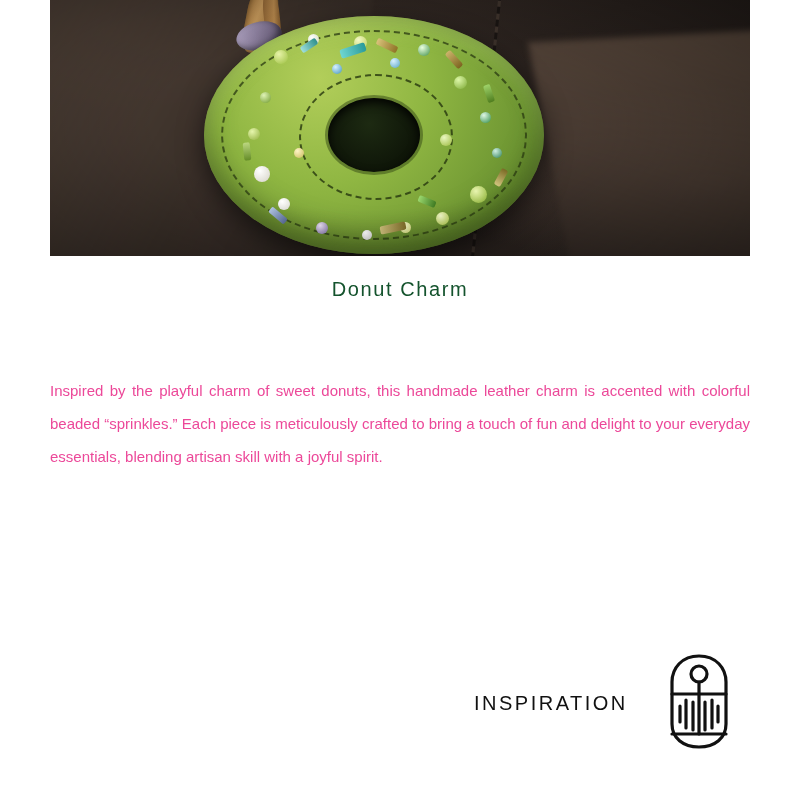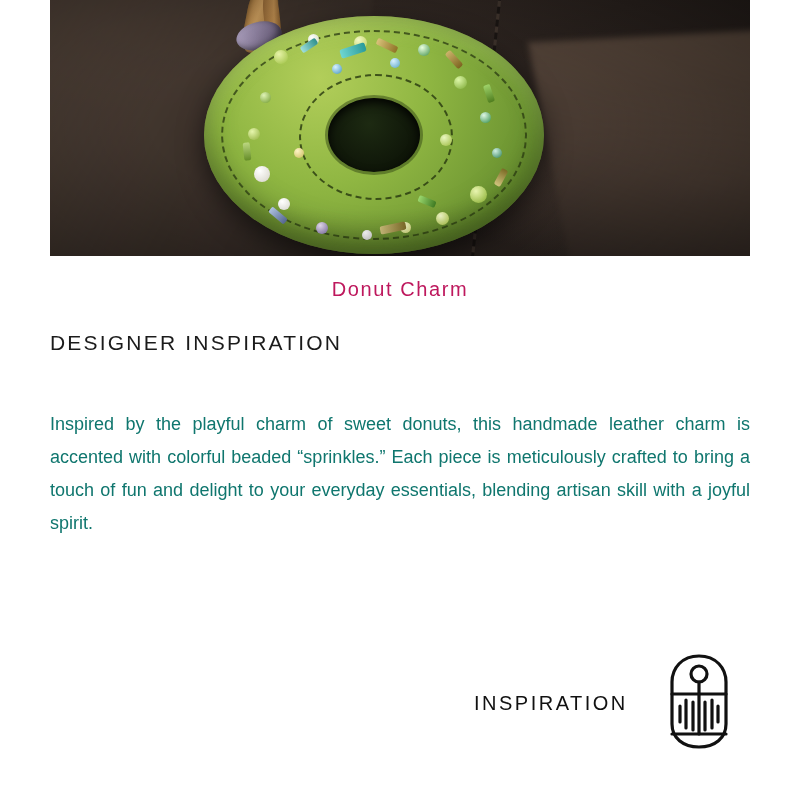--- a/index.html
+++ b/index.html
@@ -169,39 +169,39 @@
 
   
   .caption {
     position: absolute;
     left: 0;
     right: 0;
     top: 278px;
     text-align: center;
     font-size: 20px;
     letter-spacing: 1.6px;
-    color: #be185d;
+    color: #14532d;
   }
   .section-title {
     position: absolute;
     left: 50px;
     top: 331px;
     font-size: 21px;
     letter-spacing: 2.2px;
     color: #1b1b1b;
   }
   .body-copy {
     position: absolute;
     left: 50px;
-    top: 408px;
+    top: 374px;
     width: 700px;
-    font-size: 18px;
+    font-size: 15px;
     line-height: 33px;
     text-align: justify;
-    color: #0f766e;
+    color: #ec4899;
   }
   .body-copy p { margin: 0; }
 
   
   .brand {
     position: absolute;
     left: 474px;
     top: 692px;
     font-size: 20px;
     letter-spacing: 2.5px;
@@ -266,21 +266,20 @@
       <div class="bugle" style="left:34px;  top:132px; width:18px; height:7px;  background:linear-gradient(90deg,#bcd780,#648c27); transform:rotate(84deg);"></div>
       <div class="bugle" style="left:96px;  top:26px;  width:18px; height:7px;  background:linear-gradient(90deg,#9fe0dc,#2e8f8c); transform:rotate(-34deg);"></div>
       <div class="bugle" style="left:214px; top:182px; width:18px; height:7px;  background:linear-gradient(90deg,#9bd86e,#3f7a22); transform:rotate(22deg);"></div>
     </div>
 
     <div class="hero-vignette"></div>
   </div>
 
   <div class="caption">Donut Charm</div>
 
-  <div class="section-title">DESIGNER INSPIRATION</div>
 
   <div class="body-copy">
     <p>Inspired by the playful charm of sweet donuts, this handmade leather charm is accented with colorful beaded “sprinkles.” Each piece is meticulously crafted to bring a touch of fun and delight to your everyday essentials, blending artisan skill with a joyful spirit.</p>
   </div>
 
   <div class="brand">INSPIRATION</div>
 
   <div class="logo">
     <svg viewBox="0 0 78 102" width="78" height="102" aria-hidden="true">
       <g fill="none" stroke="#111111" stroke-width="3.2" stroke-linecap="round">

